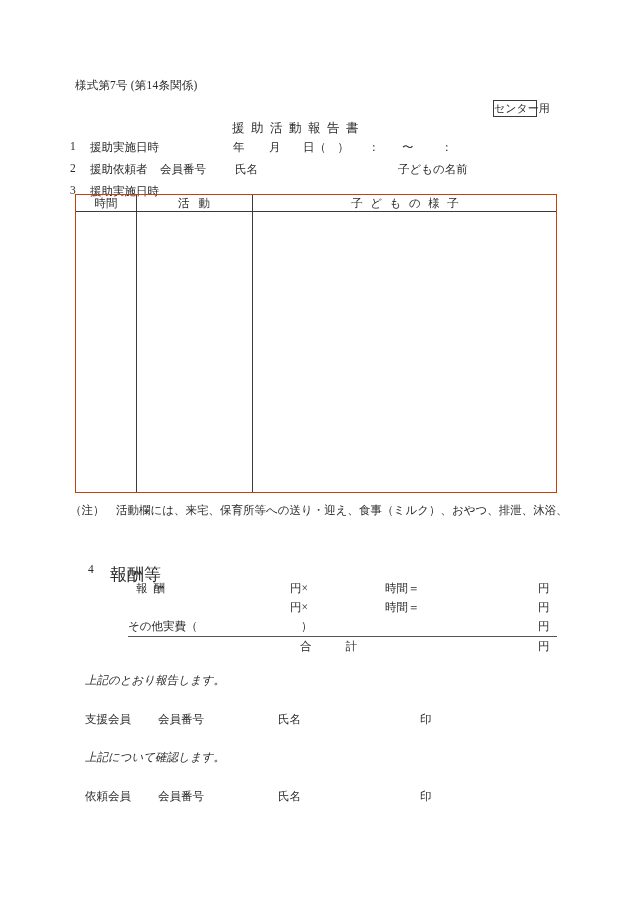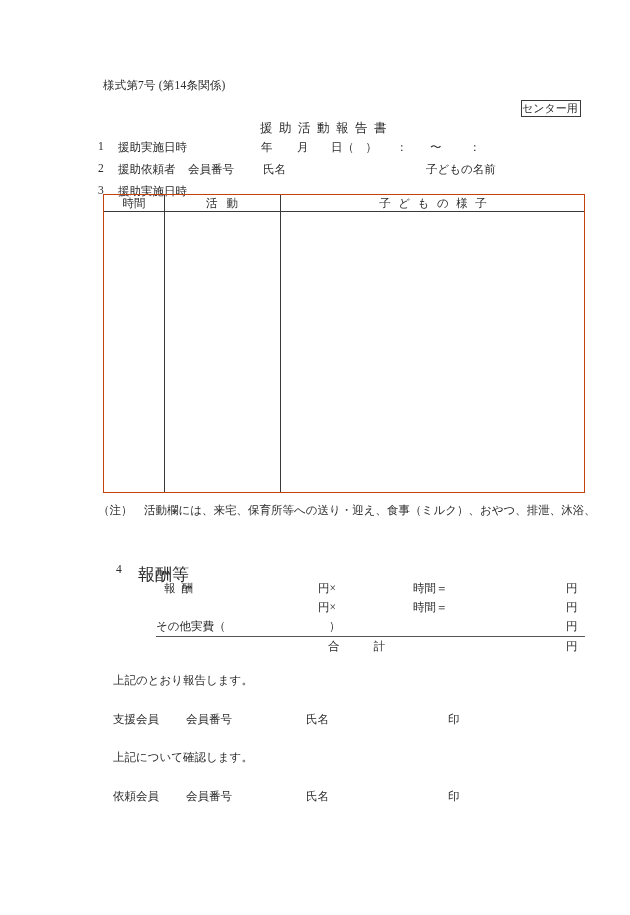--- a/index.html
+++ b/index.html
@@ -14,37 +14,37 @@
     font-family: "Liberation Serif", "DejaVu Serif", serif;
     color: #2b2b2b;
     overflow: hidden;
   }
   .page {
     position: absolute;
     left: 0; top: 0;
     width: 630px;
     height: 915px;
   }
-  .abs { position: absolute; white-space: pre; margin-left: 28px; }
+  .abs { position: absolute; white-space: pre; }
 
   
   .form-code {
     left: 75px; top: 78px;
     font-size: 11.5px;
     letter-spacing: 0.2px;
   }
 
   
   .center-box {
     left: 493px; top: 100px;
-    width: 60px; height: 17px;
+    width: 44px; height: 17px;
     border: 1px solid #3a3a3a;
     box-sizing: border-box;
     font-size: 11px;
-    text-align: left;
+    text-align: right;
     line-height: 15px;
     letter-spacing: 0px;
   }
 
   
   .doc-title {
     left: 232px; top: 120px;
     font-size: 12.5px;
     letter-spacing: 6.5px;
   }
@@ -128,21 +128,21 @@
 
   .sum-rule {
     left: 128px; top: 636px;
     width: 429px; height: 0;
     border-top: 1px solid #555;
   }
   .total-label { left: 300px; top: 639px; font-size: 11.5px; letter-spacing: 34px; }
   .total-unit  { left: 538px; top: 639px; font-size: 11.5px; }
 
   
-  .decl  { font-size: 11.5px; }
+  .decl  { font-size: 11.5px; font-style: italic; }
   .d1    { left: 85px;  top: 673px; }
   .sg1-role { left: 85px;  top: 712px; font-size: 11.5px; }
   .sg1-memno{ left: 158px; top: 712px; font-size: 11.5px; }
   .sg1-name { left: 278px; top: 712px; font-size: 11.5px; }
   .sg1-seal { left: 420px; top: 712px; font-size: 11.5px; }
 
   .d2    { left: 85px;  top: 750px; }
   .sg2-role { left: 85px;  top: 789px; font-size: 11.5px; }
   .sg2-memno{ left: 158px; top: 789px; font-size: 11.5px; }
   .sg2-name { left: 278px; top: 789px; font-size: 11.5px; }

